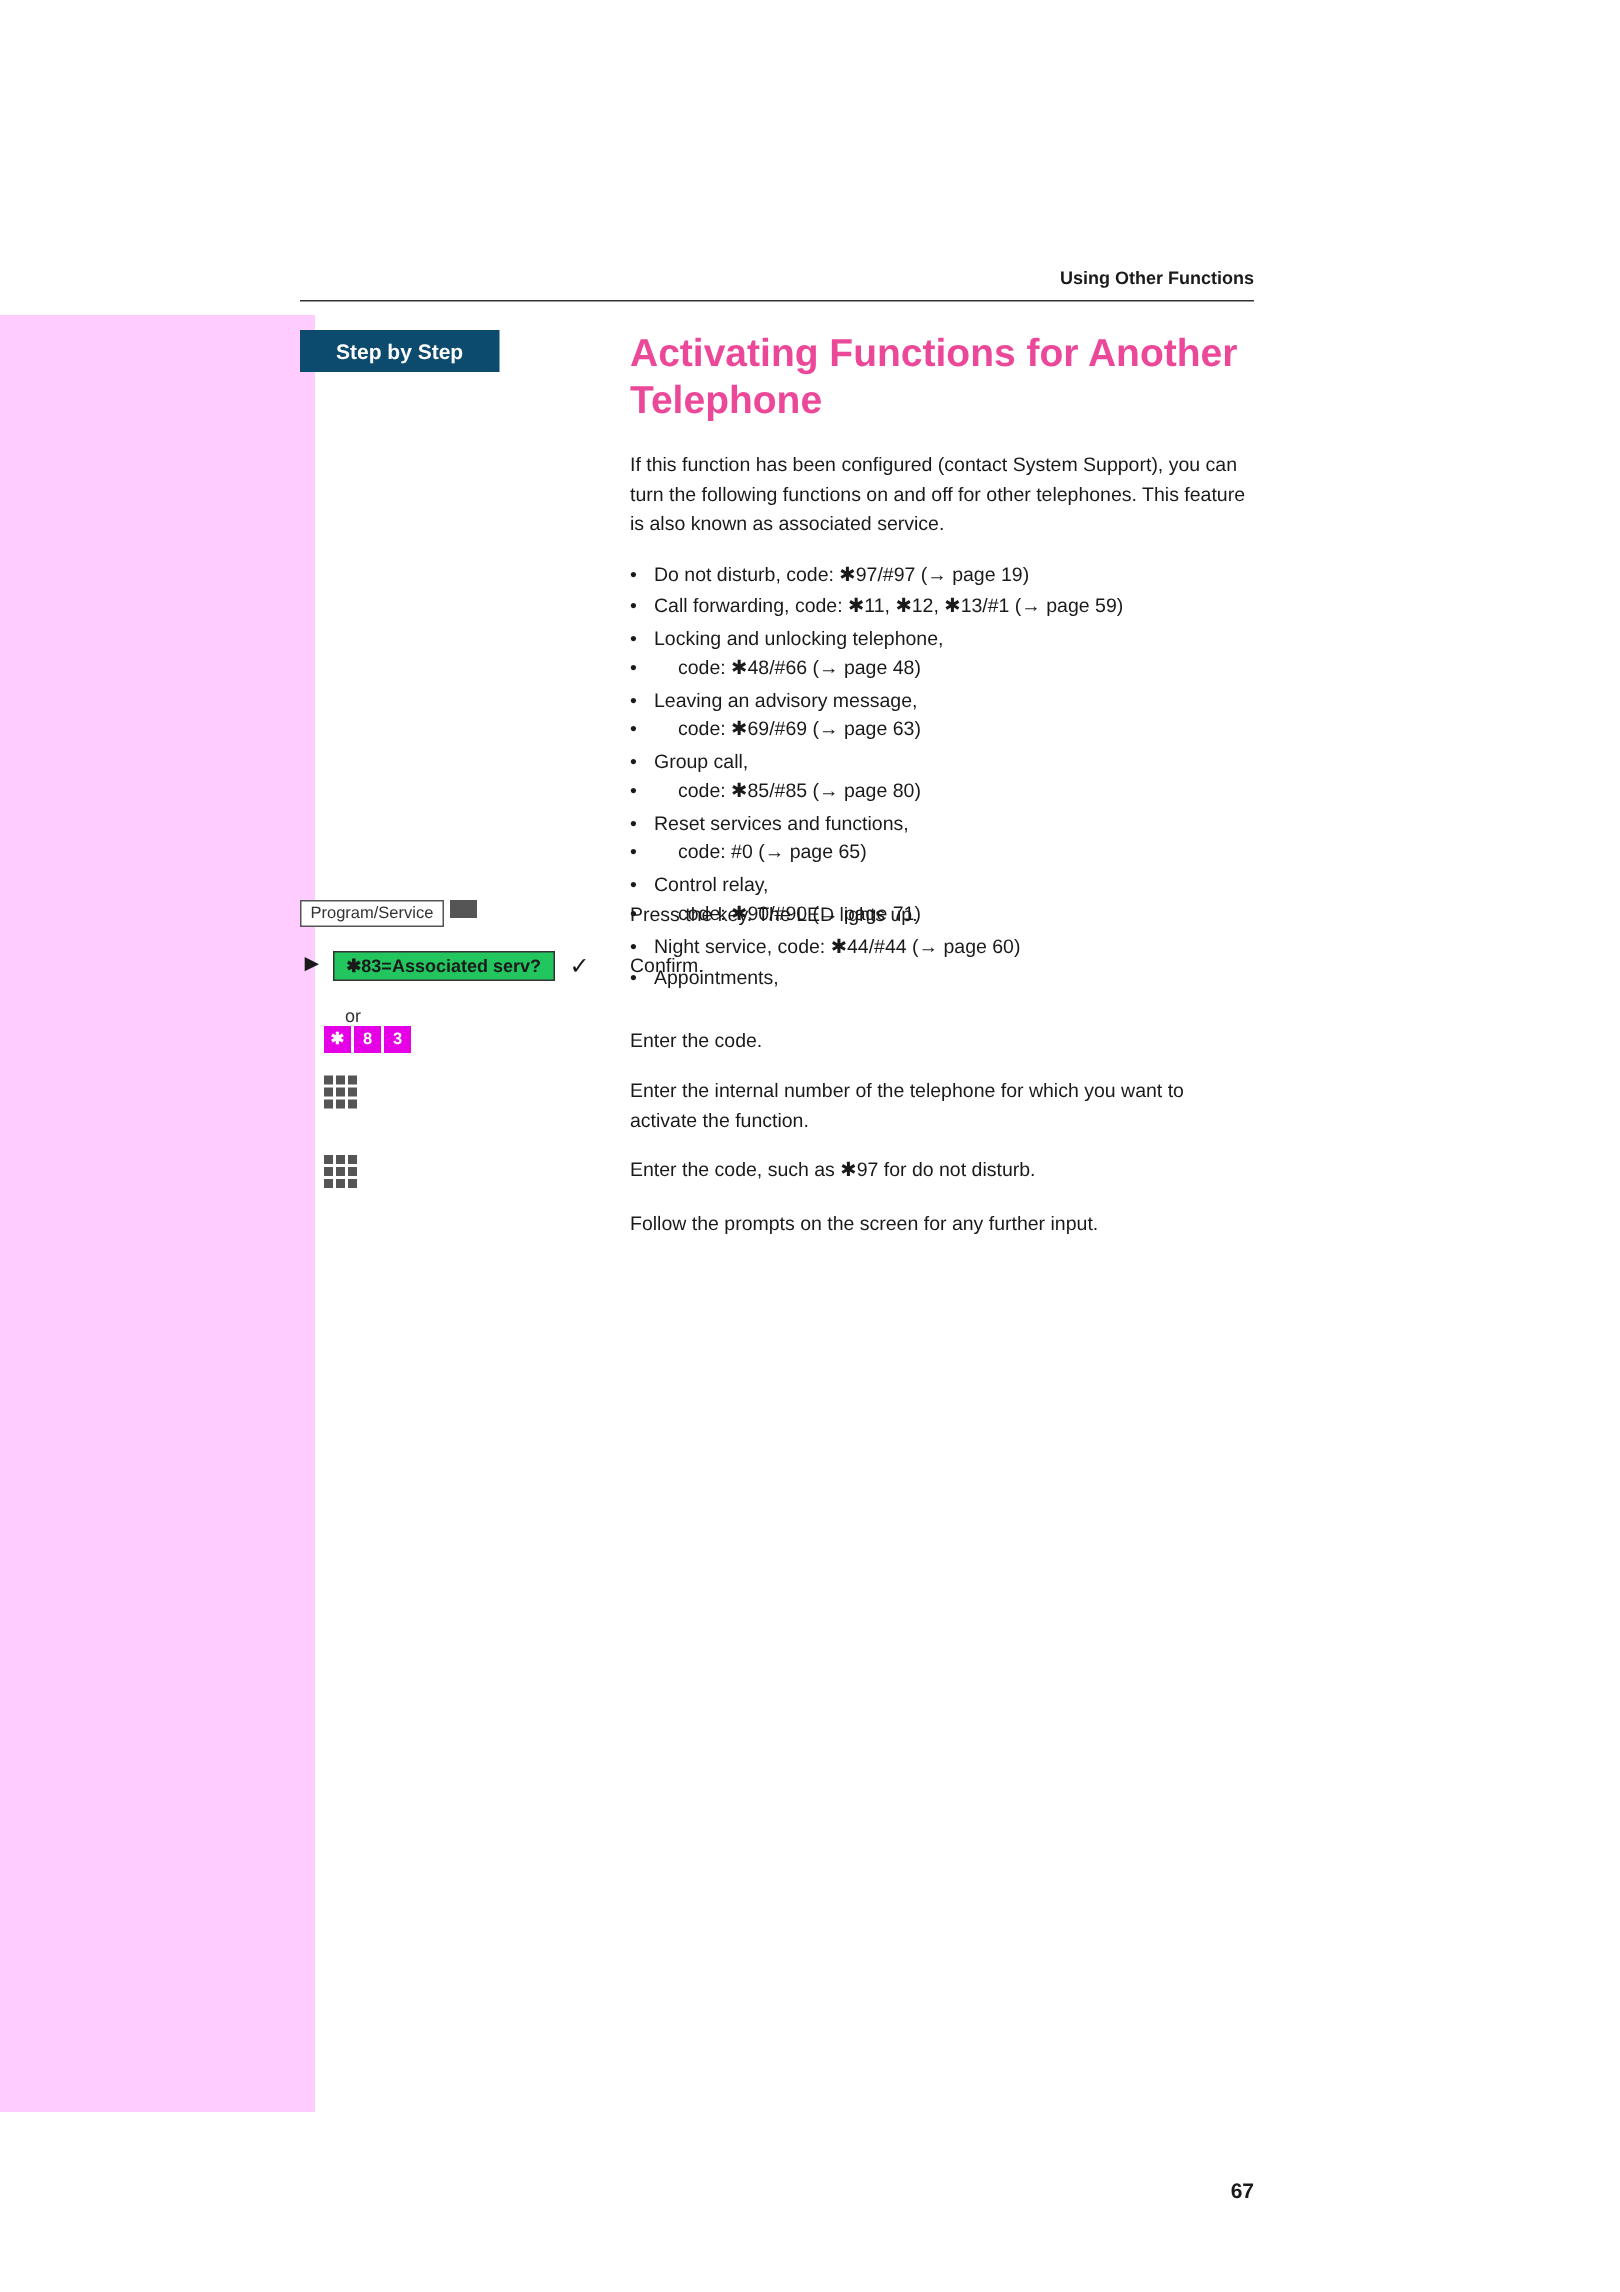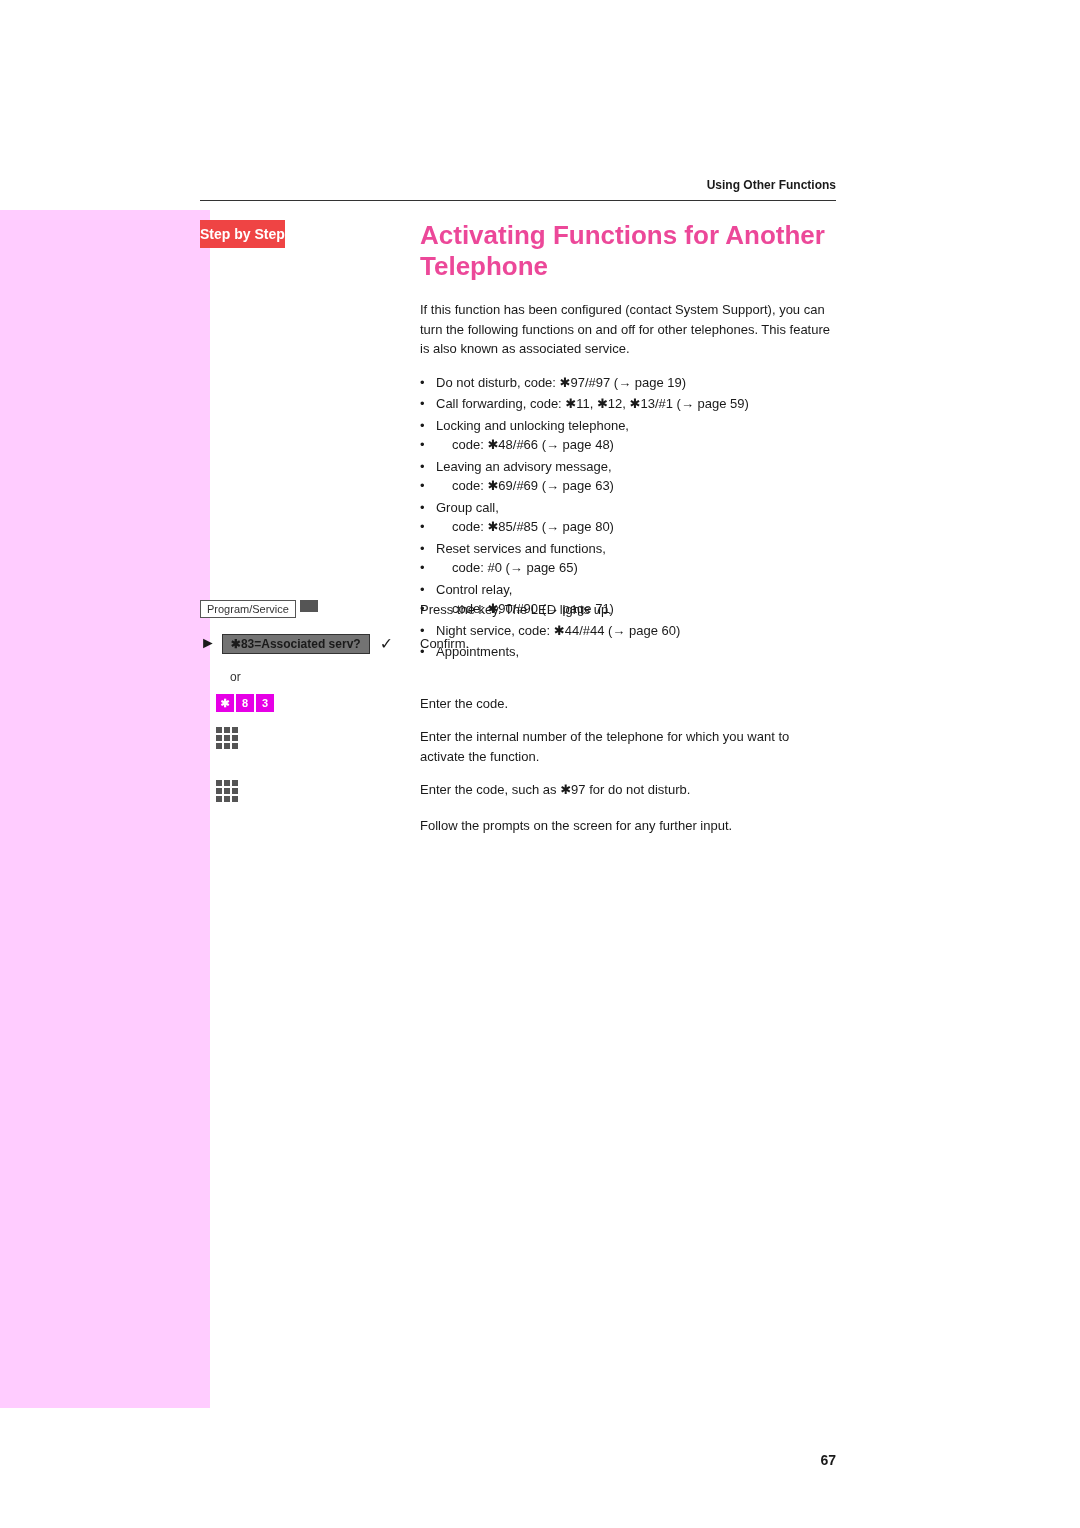--- a/index.html
+++ b/index.html
@@ -38,25 +38,25 @@
       right: 60px;
       font-size: 12px;
       font-weight: bold;
     }
 
     
     .step-by-step-box {
       position: absolute;
       top: 220px;
       left: 200px;
-      background: #ef4444;
+      background: #0c4a6e;
       color: white;
       font-size: 14px;
       font-weight: bold;
-      padding: 6px 0;
+      padding: 6px 24px;
     }
 
     
     .main-content {
       position: absolute;
       top: 220px;
       left: 420px;
       right: 60px;
     }
 
@@ -134,21 +134,21 @@
       margin-right: 6px;
     }
 
     
     .assoc-serv-box {
       display: inline-block;
       border: 1px solid #333;
       padding: 2px 8px;
       font-size: 12px;
       font-weight: bold;
-      background: #737373;
+      background: #22c55e;
     }
 
     
     .confirm-mark {
       display: inline-block;
       font-size: 16px;
       margin-left: 10px;
     }
 
     
@@ -230,21 +230,20 @@
 
     .step-subrow-right {
       flex: 1;
       font-size: 13px;
       line-height: 1.5;
     }
 
     .or-row {
       display: flex;
       align-items: center;
-      margin-bottom: 10px;
     }
 
     .or-row-left {
       width: 220px;
       flex-shrink: 0;
       padding-left: 16px;
     }
   </style>
 </head>
 <body>

